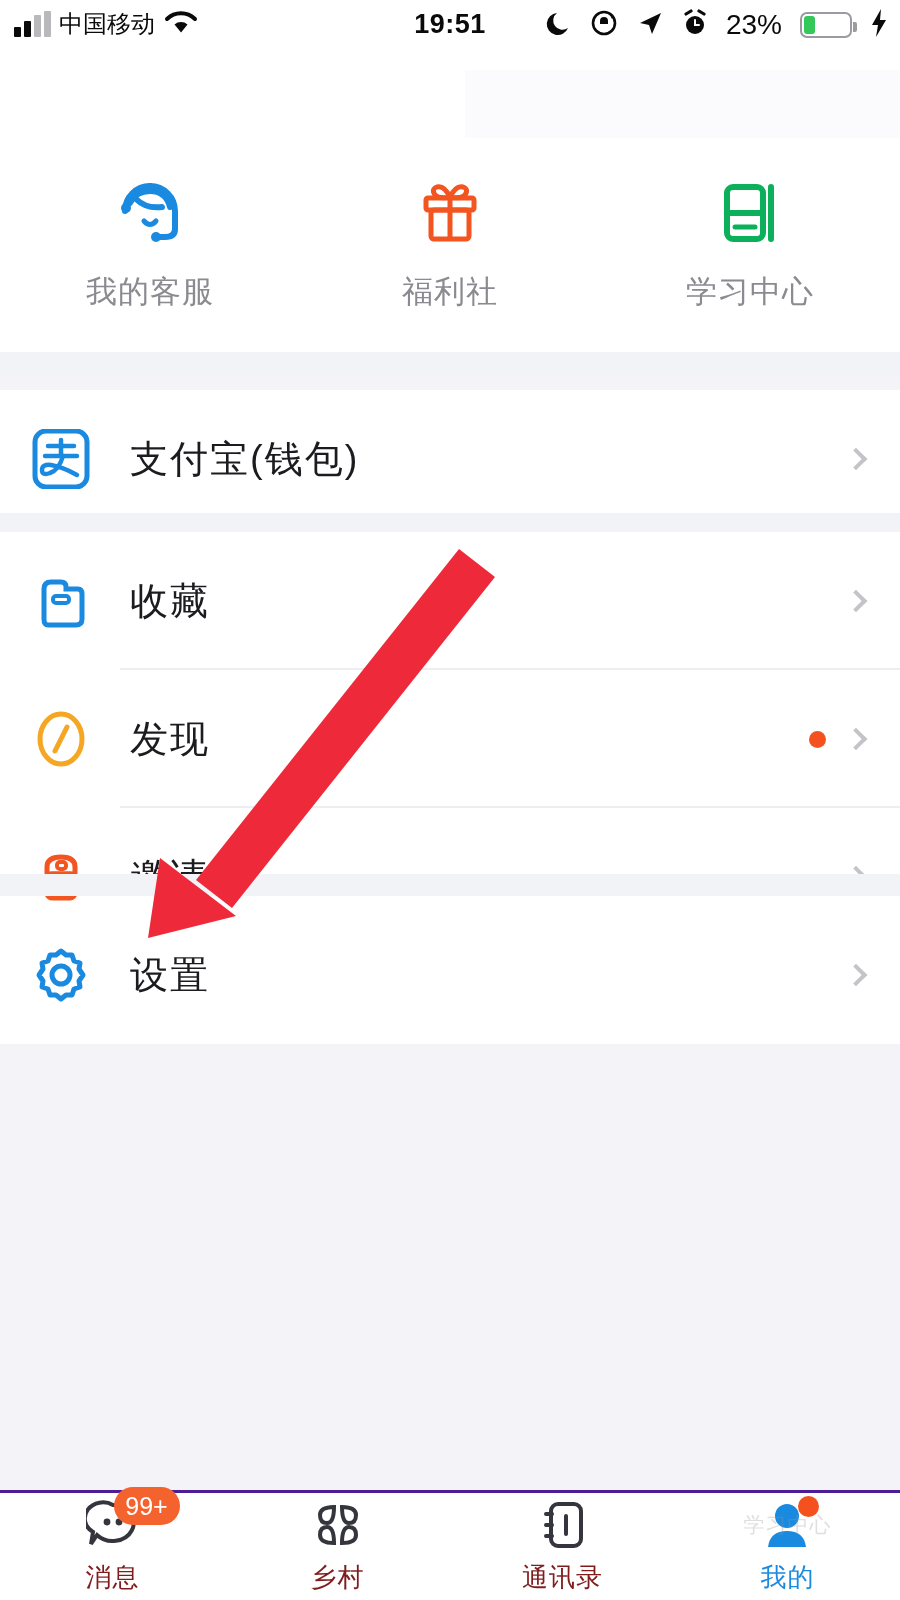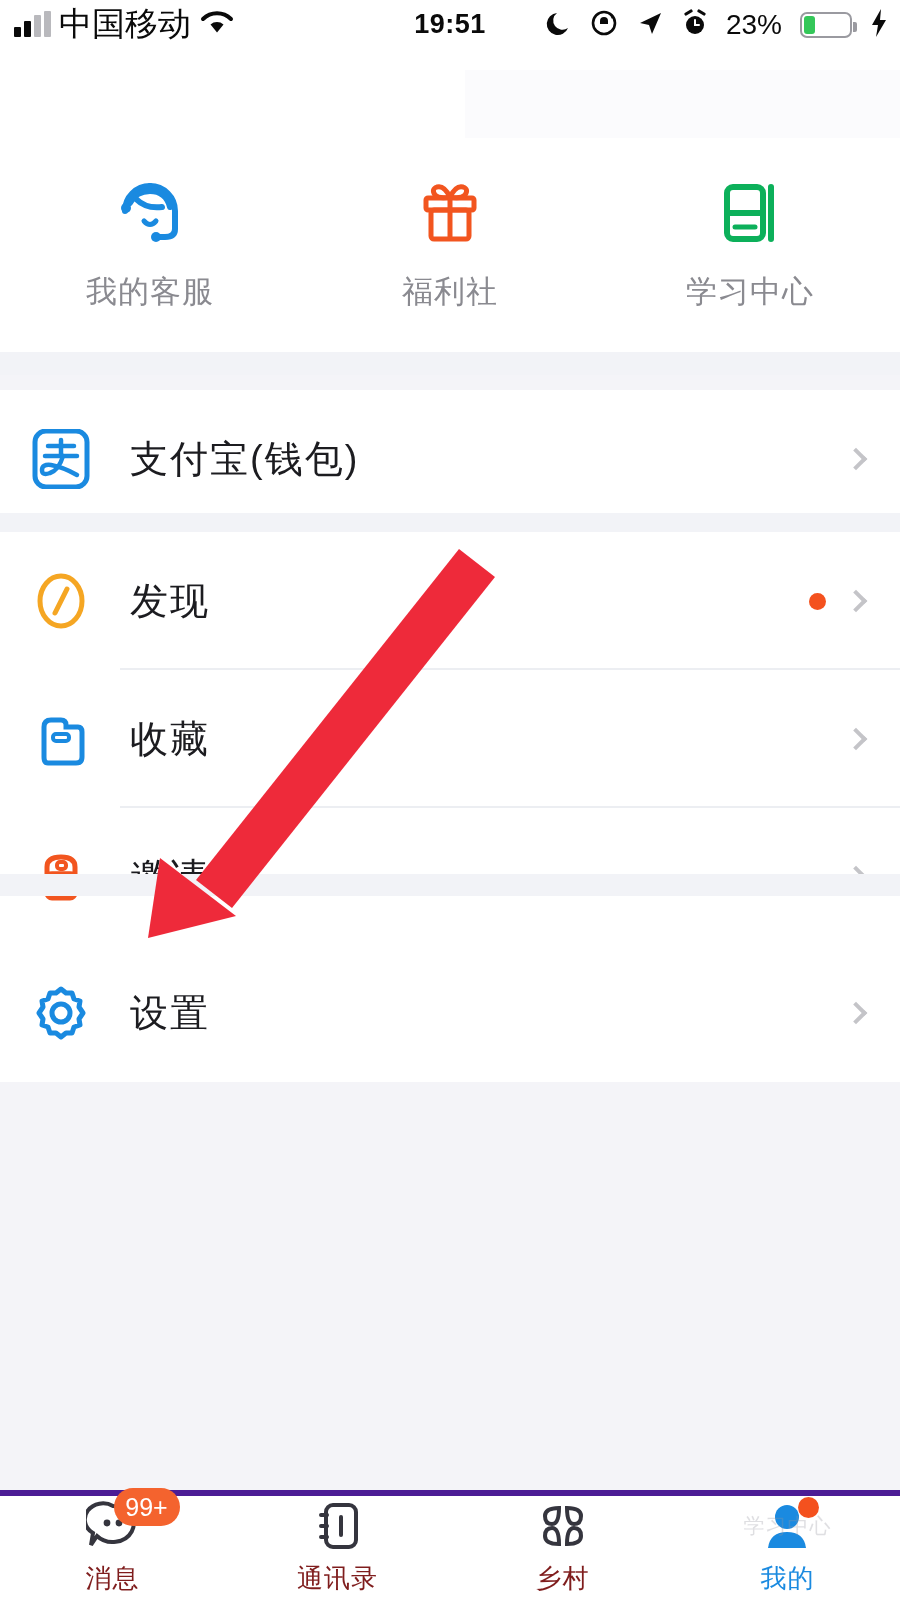--- a/index.html
+++ b/index.html
@@ -16,21 +16,21 @@
     position: absolute; top: 0; left: 0; width: 900px; height: 70px;
     background: #ffffff; color: #0a0a0a;
   }
   .sb-left { position: absolute; left: 14px; top: 8px; display: flex; align-items: center; gap: 8px; }
   .sb-bars { display: flex; align-items: flex-end; gap: 3px; height: 26px; }
   .sb-bars i { display: block; width: 7px; background: #0a0a0a; border-radius: 1px; }
   .sb-bars i:nth-child(1) { height: 10px; }
   .sb-bars i:nth-child(2) { height: 16px; }
   .sb-bars i:nth-child(3) { height: 22px; background: #b9b9bd; }
   .sb-bars i:nth-child(4) { height: 26px; background: #b9b9bd; }
-  .sb-carrier { font-size: 33px; letter-spacing: 0px; line-height: 30px; font-weight: 400; }
+  .sb-carrier { font-size: 24px; letter-spacing: 0px; line-height: 30px; font-weight: 400; }
   .sb-time {
     position: absolute; left: 0; right: 0; top: 9px; text-align: center;
     font-size: 27px; font-weight: 600; letter-spacing: 0.5px;
   }
   .sb-right { position: absolute; right: 12px; top: 8px; display: flex; align-items: center; gap: 18px; }
   .sb-pct { font-size: 28px; font-weight: 500; }
   .batt {
     position: relative; width: 52px; height: 26px; border: 2.5px solid #9a9aa0;
     border-radius: 7px; padding: 2px;
   }
@@ -67,21 +67,21 @@
   .dot-badge { width: 17px; height: 17px; border-radius: 50%; background: #f4511e; }
   .chev { width: 16px; height: 16px; border-right: 4px solid #c4c4c8; border-top: 4px solid #c4c4c8; transform: rotate(45deg); }
   .divider { position: absolute; left: 120px; right: 0; bottom: 0; height: 2px; background: #eceef2; }
 
   
   .arrow { position: absolute; left: 0; top: 0; width: 900px; height: 1600px; pointer-events: none; }
 
   
   .tabbar {
     position: absolute; bottom: 0; left: 0; width: 900px; height: 110px;
-    background: #ffffff; display: flex; border-top: 6px solid #4c1d95;
+    background: #ffffff; display: flex; border-top: 3px solid #4c1d95;
   }
   .tab { flex: 1; position: relative; display: flex; flex-direction: column; align-items: center; justify-content: center; gap: 9px; }
   .tab .ticon { position: relative; width: 54px; height: 52px; display: flex; align-items: center; justify-content: center; }
   .tab .tlabel { font-size: 26px; color: #7f1d1d; letter-spacing: 1px; }
   .tab.active .tlabel { color: #1a8ae0; }
   .pill-badge {
     position: absolute; left: 28px; top: -12px; height: 38px; min-width: 66px; padding: 0 9px;
     background: #f4632e; color: #fff; border-radius: 19px;
     font-size: 25px; line-height: 38px; text-align: center; font-weight: 500;
   }
@@ -222,41 +222,41 @@
       </div>
     </div>
 
     <div class="gap" style="top:443px;height:19px;"></div>
 
     <div class="card" style="top:462px;height:352px;">
 
       <div class="row">
         <span class="rico">
           <svg width="60" height="60" viewBox="0 0 60 60">
+            <path d="M13 18 q0 -7 7 -7 h10 q5 0 5 5 v2 h12 q4 0 4 5 v25 q0 6 -6 6 H17 q-4 0 -4 -6 z" stroke="#1a8ae0" stroke-width="5" fill="none"></path>
+            <rect x="22" y="25" width="16" height="7" rx="3" stroke="#1a8ae0" stroke-width="4" fill="none"></rect>
+          </svg>
+        </span>
+        <span class="rlabel">收藏</span>
+        <span class="rright">
+          <span class="chev"></span>
+        </span>
+        <span class="divider"></span>
+      </div>
+
+      <div class="row">
+        <span class="rico">
+          <svg width="60" height="60" viewBox="0 0 60 60">
             <ellipse cx="30" cy="30" rx="21" ry="25" stroke="#f5a623" stroke-width="5" fill="none"></ellipse>
             <path d="M36 18 L24 42" stroke="#f5a623" stroke-width="5" stroke-linecap="round"></path>
           </svg>
         </span>
         <span class="rlabel">发现</span>
         <span class="rright">
           <span class="dot-badge"></span>
-          <span class="chev"></span>
-        </span>
-        <span class="divider"></span>
-      </div>
-
-      <div class="row">
-        <span class="rico">
-          <svg width="60" height="60" viewBox="0 0 60 60">
-            <path d="M13 18 q0 -7 7 -7 h10 q5 0 5 5 v2 h12 q4 0 4 5 v25 q0 6 -6 6 H17 q-4 0 -4 -6 z" stroke="#1a8ae0" stroke-width="5" fill="none"></path>
-            <rect x="22" y="25" width="16" height="7" rx="3" stroke="#1a8ae0" stroke-width="4" fill="none"></rect>
-          </svg>
-        </span>
-        <span class="rlabel">收藏</span>
-        <span class="rright">
           <span class="chev"></span>
         </span>
         <span class="divider"></span>
       </div>
 
       <div class="row">
         <span class="rico">
           <svg width="60" height="60" viewBox="0 0 60 60">
             <path d="M16 20 q0 -10 14 -10 q14 0 14 10 v7 H16 z" stroke="#f2551f" stroke-width="5" fill="none"></path>
             <rect x="26" y="15" width="9" height="7" rx="3" stroke="#f2551f" stroke-width="4" fill="none"></rect>
@@ -265,21 +265,21 @@
         </span>
         <span class="rlabel">邀请</span>
         <span class="rright">
           <span class="chev"></span>
         </span>
       </div>
     </div>
 
     <div class="gap" style="top:804px;height:22px;"></div>
 
-    <div class="card" style="top:874px;height:138px;">
+    <div class="card" style="top:836px;height:138px;">
       <div class="row">
         <span class="rico">
           <svg width="60" height="60" viewBox="0 0 60 60">
             <path d="M30 6 l5 4 h6 l2 6 l6 2 l-1 6 l4 6 l-4 6 l1 6 l-6 2 l-2 6 h-6 l-5 4 l-5 -4 h-6 l-2 -6 l-6 -2 l1 -6 l-4 -6 l4 -6 l-1 -6 l6 -2 l2 -6 h6 z" stroke="#1a8ae0" stroke-width="5" fill="none" stroke-linejoin="round"></path>
             <circle cx="30" cy="30" r="9" stroke="#1a8ae0" stroke-width="5" fill="none"></circle>
           </svg>
         </span>
         <span class="rlabel">设置</span>
         <span class="rright">
           <span class="chev"></span>
@@ -300,44 +300,44 @@
         <svg width="54" height="50" viewBox="0 0 54 50">
           <path d="M27 5 a21 18 0 1 1 -16 30 l-6 9 l2 -12 a18 16 0 0 1 20 -27 z" stroke="#35353e" stroke-width="4" fill="none"></path>
           <circle cx="21" cy="22" r="3.4" fill="#35353e"></circle>
           <circle cx="33" cy="22" r="3.4" fill="#35353e"></circle>
         </svg>
         <span class="pill-badge">99+</span>
       </span>
       <span class="tlabel">消息</span>
     </div>
 
-
-    <div class="tab">
-      <span class="ticon">
-        <svg width="50" height="52" viewBox="0 0 50 52">
-          <rect x="13" y="5" width="30" height="42" rx="7" stroke="#35353e" stroke-width="4" fill="none"></rect>
-          <path d="M28 17 v18" stroke="#35353e" stroke-width="4" stroke-linecap="round"></path>
-          <path d="M8 15 h6 M8 26 h6 M8 37 h6" stroke="#35353e" stroke-width="4" stroke-linecap="round"></path>
-        </svg>
-      </span>
-      <span class="tlabel">通讯录</span>
-    </div>
 
     <div class="tab">
       <span class="ticon">
         <svg width="52" height="48" viewBox="0 0 52 48">
           <path d="M22 6 q0 16 -7 16 q-7 0 -7 -8 q0 -8 14 -8 z" stroke="#35353e" stroke-width="4" fill="none"></path>
           <path d="M30 6 q0 16 7 16 q7 0 7 -8 q0 -8 -14 -8 z" stroke="#35353e" stroke-width="4" fill="none"></path>
           <path d="M22 42 q0 -16 -7 -16 q-7 0 -7 8 q0 8 14 8 z" stroke="#35353e" stroke-width="4" fill="none"></path>
           <path d="M30 42 q0 -16 7 -16 q7 0 7 8 q0 8 -14 8 z" stroke="#35353e" stroke-width="4" fill="none"></path>
         </svg>
       </span>
       <span class="tlabel">乡村</span>
     </div>
 
+    <div class="tab">
+      <span class="ticon">
+        <svg width="50" height="52" viewBox="0 0 50 52">
+          <rect x="13" y="5" width="30" height="42" rx="7" stroke="#35353e" stroke-width="4" fill="none"></rect>
+          <path d="M28 17 v18" stroke="#35353e" stroke-width="4" stroke-linecap="round"></path>
+          <path d="M8 15 h6 M8 26 h6 M8 37 h6" stroke="#35353e" stroke-width="4" stroke-linecap="round"></path>
+        </svg>
+      </span>
+      <span class="tlabel">通讯录</span>
+    </div>
+
     <div class="tab active">
       <span class="ticon">
         <svg width="52" height="50" viewBox="0 0 52 50">
           <circle cx="25" cy="16" r="12" fill="#1a8ae0"></circle>
           <path d="M6 47 q2 -16 19 -16 q17 0 19 16 z" fill="#1a8ae0"></path>
         </svg>
         <span class="dot-badge-tab"></span>
         <span class="watermark">学习中心</span>
       </span>
       <span class="tlabel">我的</span>

